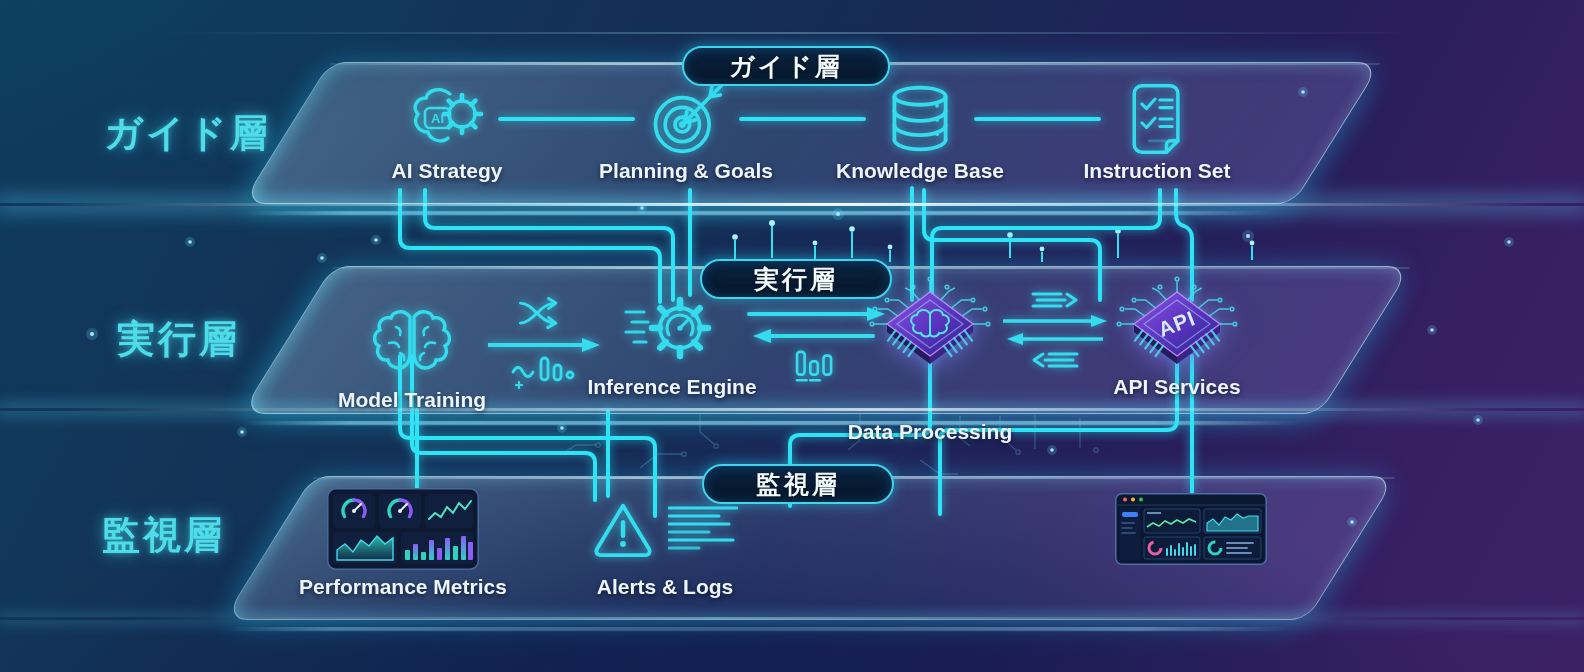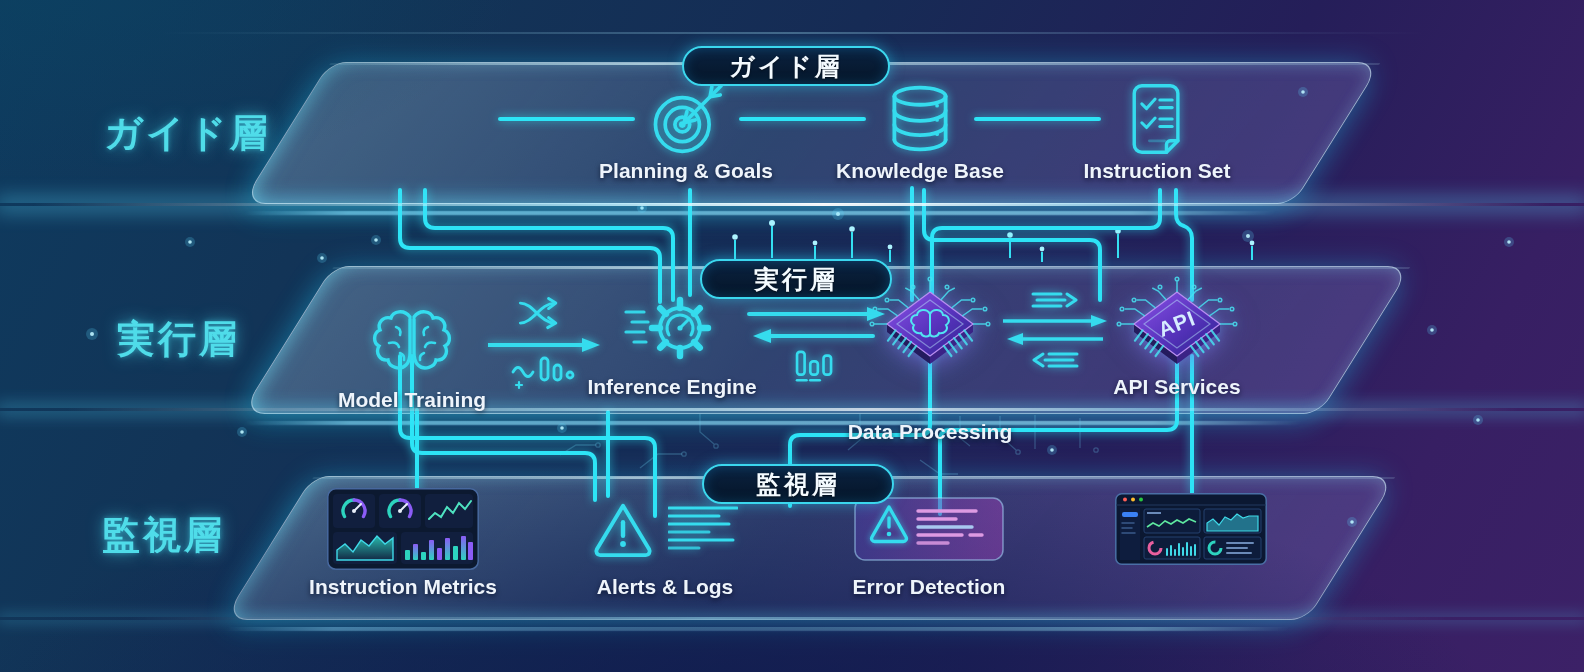--- a/index.html
+++ b/index.html
@@ -180,20 +180,43 @@
   </svg>
 
   <div class="side-label" style="left:104px;top:108px;">ガイド層</div>
   <div class="side-label" style="left:117px;top:314px;">実行層</div>
   <div class="side-label" style="left:102px;top:510px;">監視層</div>
 
   <div class="badge" style="left:682px;top:46px;width:204px;height:36px;">ガイド層</div>
   <div class="badge" style="left:700px;top:259px;width:188px;height:36px;">実行層</div>
   <div class="badge" style="left:702px;top:464px;width:188px;height:36px;">監視層</div>
 
+  <div class="item" style="left:317px;top:82px;">
+    <span class="icon-box cyan-icon" style="height:74px;">
+      <svg width="86" height="74" viewBox="0 0 86 74">
+        <g stroke="#35dcee" stroke-width="3.4" fill="none" stroke-linecap="round">
+          <path d="M46,12 C36,4 24,8 22,16 C12,16 8,26 14,32 C8,40 14,50 24,50 C26,58 38,62 44,56"></path>
+          <circle cx="58" cy="32" r="13"></circle>
+          <g stroke-width="4.6">
+            <line x1="71" y1="32" x2="77" y2="32"></line>
+              <line x1="67.2" y1="41.2" x2="71.4" y2="45.4"></line>
+            <line x1="58" y1="45" x2="58" y2="51"></line>
+              <line x1="48.8" y1="41.2" x2="44.6" y2="45.4"></line>
+            <line x1="45" y1="32" x2="40" y2="32"></line>
+              <line x1="48.8" y1="22.8" x2="44.6" y2="18.6"></line>
+            <line x1="58" y1="19" x2="58" y2="13"></line>
+              <line x1="67.2" y1="22.8" x2="71.4" y2="18.6"></line>
+          </g>
+          <rect x="21" y="26" width="25" height="20" rx="5" stroke-width="2.6"></rect>
+        </g>
+        <text x="33.5" y="41" text-anchor="middle" font-size="13" font-weight="bold" fill="#35dcee">AI</text>
+      </svg>
+    </span>
+    <div class="label">AI Strategy</div>
+  </div>
 
   <div class="item" style="left:790px;top:82px;">
     <span class="icon-box cyan-icon" style="height:74px;">
       <svg width="76" height="74" viewBox="0 0 76 78">
         <g stroke="#35dcee" stroke-width="4" fill="none" stroke-linecap="round">
           <ellipse cx="38" cy="15" rx="27" ry="9"></ellipse>
           <line x1="11" y1="15" x2="11" y2="61"></line>
             <line x1="65" y1="15" x2="65" y2="61"></line>
           <path d="M11,30 A27,11 0 0 0 65,30"></path>
             <path d="M11,45 A27,11 0 0 0 65,45"></path>
@@ -481,21 +504,21 @@
           <rect x="94" y="64" width="5" height="8" rx="1" fill="#2dd4bf"></rect>
           <rect x="102" y="52" width="5" height="20" rx="1" fill="url(#barGrad)"></rect>
           <rect x="110" y="60" width="5" height="12" rx="1" fill="#8b5cf6"></rect>
           <rect x="118" y="50" width="5" height="22" rx="1" fill="url(#barGrad)"></rect>
           <rect x="126" y="58" width="5" height="14" rx="1" fill="#2dd4bf"></rect>
           <rect x="134" y="48" width="5" height="24" rx="1" fill="url(#barGrad)"></rect>
           <rect x="141" y="54" width="5" height="18" rx="1" fill="#8b5cf6"></rect>
         </g>
       </svg>
     </span>
-    <div class="label">Instruction Metrics</div>
+    <div class="label">Performance Metrics</div>
   </div>
 
   <div class="item" style="left:535px;top:486px;">
     <span class="icon-box cyan-icon" style="height:86px;gap:14px;">
       <svg width="62" height="58" viewBox="0 0 64 58">
         <g stroke="#35dcee" stroke-width="4" fill="none" stroke-linecap="round" stroke-linejoin="round">
           <path d="M32,5 L59,50 a4,4 0 0 1 -3.5,6 H8.5 a4,4 0 0 1 -3.5,-6 Z"></path>
           <line x1="32" y1="22" x2="32" y2="36" stroke-width="4.6"></line>
         </g>
         <circle cx="32" cy="44.5" r="3" fill="#35dcee"></circle>
@@ -507,41 +530,20 @@
           <line x1="1" y1="19" x2="61" y2="19"></line>
             <line x1="1" y1="27" x2="41" y2="27" opacity=".85"></line>
           <line x1="1" y1="35" x2="65" y2="35"></line>
             <line x1="1" y1="43" x2="31" y2="43" opacity=".8"></line>
         </g>
       </svg>
     </span>
     <div class="label">Alerts &amp; Logs</div>
   </div>
 
-  <div class="item" style="left:799px;top:486px;">
-    <span class="icon-box" style="height:86px;">
-      <svg width="150" height="66" viewBox="0 0 150 64">
-        <rect x="1" y="1" width="148" height="62" rx="10" fill="url(#errGrad)" stroke="rgba(170,220,255,.55)" stroke-width="1.5"></rect>
-        <g stroke="#35dcee" stroke-width="3.4" fill="none" stroke-linecap="round" stroke-linejoin="round" filter="drop-shadow(0 0 3px rgba(53,220,238,.7))">
-          <path d="M35,10 L52,40 a3,3 0 0 1 -2.6,4.5 H20.6 a3,3 0 0 1 -2.6,-4.5 Z"></path>
-          <line x1="35" y1="21" x2="35" y2="30"></line>
-        </g>
-        <circle cx="35" cy="37" r="2.3" fill="#35dcee"></circle>
-        <g stroke-width="3.4" stroke-linecap="round">
-          <line x1="64" y1="14" x2="122" y2="14" stroke="#dd9ae2"></line>
-          <line x1="64" y1="22" x2="102" y2="22" stroke="#dd9ae2"></line>
-          <line x1="64" y1="30" x2="118" y2="30" stroke="#a8c8f0"></line>
-          <line x1="64" y1="38" x2="108" y2="38" stroke="#dd9ae2"></line>
-          <line x1="116" y1="38" x2="128" y2="38" stroke="#dd9ae2"></line>
-          <line x1="64" y1="46" x2="94" y2="46" stroke="#dd9ae2" opacity=".85"></line>
-        </g>
-      </svg>
-    </span>
-    <div class="label">Error Detection</div>
-  </div>
 
   <div class="item" style="left:1061px;top:486px;">
     <span class="icon-box" style="height:86px;">
       <svg width="152" height="74" viewBox="0 0 152 72">
         <rect x="0.8" y="0.8" width="150.4" height="70.4" rx="6" fill="#0b1832" stroke="#4a6fa5" stroke-width="1.5"></rect>
         <line x1="1" y1="12" x2="151" y2="12" stroke="#22385f" stroke-width="1"></line>
         <circle cx="10" cy="6.5" r="2" fill="#ff5f57"></circle>
           <circle cx="18" cy="6.5" r="2" fill="#febc2e"></circle>
           <circle cx="26" cy="6.5" r="2" fill="#28c840"></circle>
         <rect x="5" y="15" width="20" height="52" fill="#0e1d3e"></rect>

